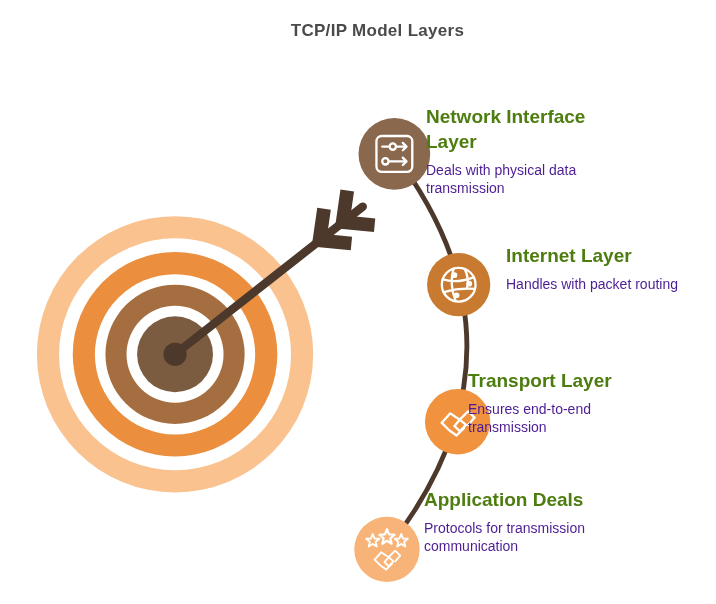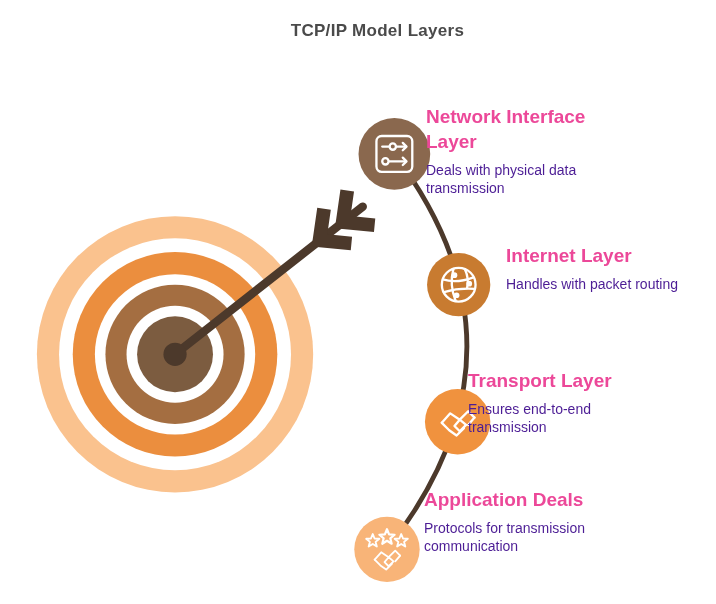--- a/index.html
+++ b/index.html
@@ -20,21 +20,21 @@
     font-weight: 700;
     letter-spacing: .3px;
     color: #4a4a4a;
   }
   #art { position: absolute; inset: 0; }
   .layer-item { position: absolute; }
   .layer-title {
     font-size: 19px;
     font-weight: 700;
     line-height: 25px;
-    color: #ec4899;
+    color: #4d7c0f;
   }
   .layer-desc {
     margin-top: 8px;
     font-size: 14px;
     line-height: 17.5px;
     color: #4c1d95;
   }
   .item-1 { left: 426px; top: 104px; width: 186px; }
   .item-2 { left: 506px; top: 243px; width: 220px; }
   .item-3 { left: 468px; top: 368px; width: 165px; }

